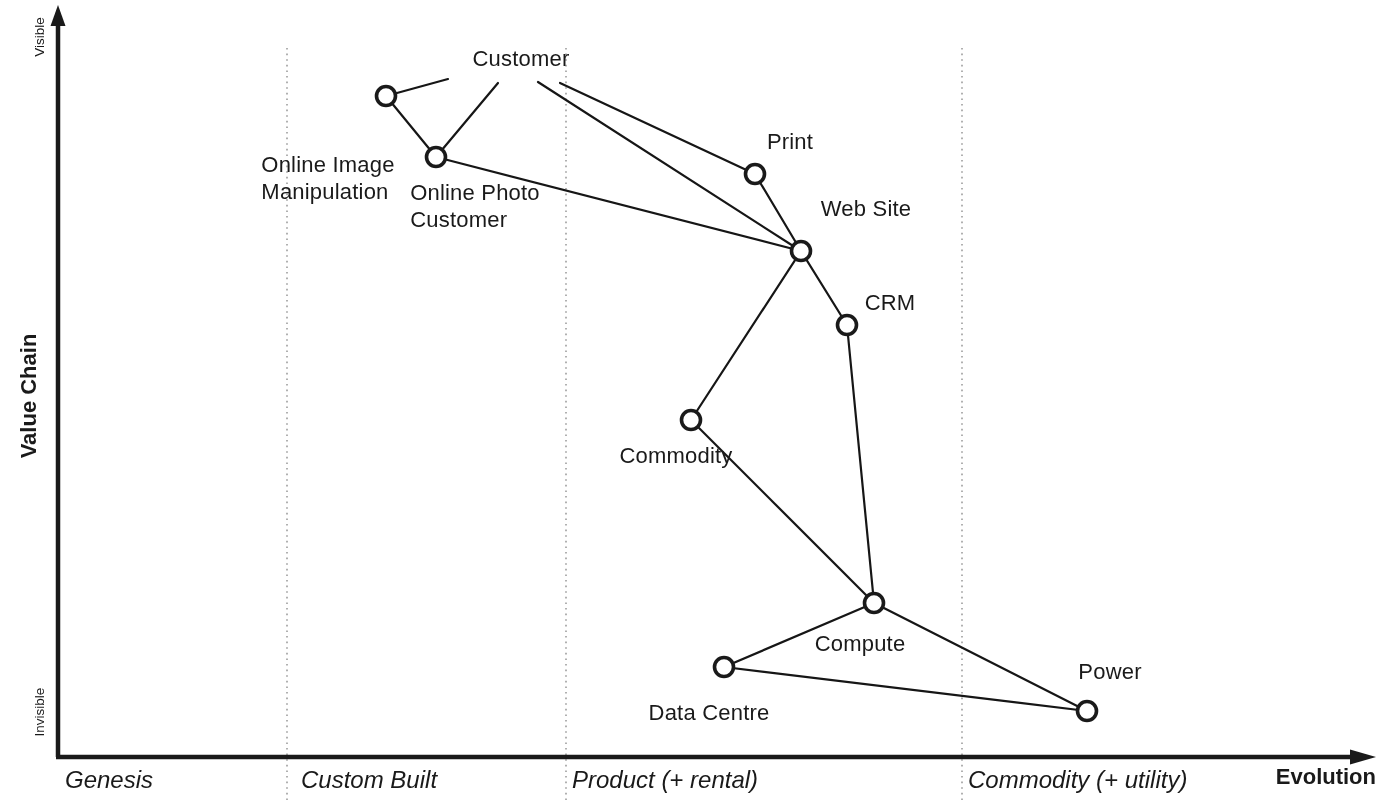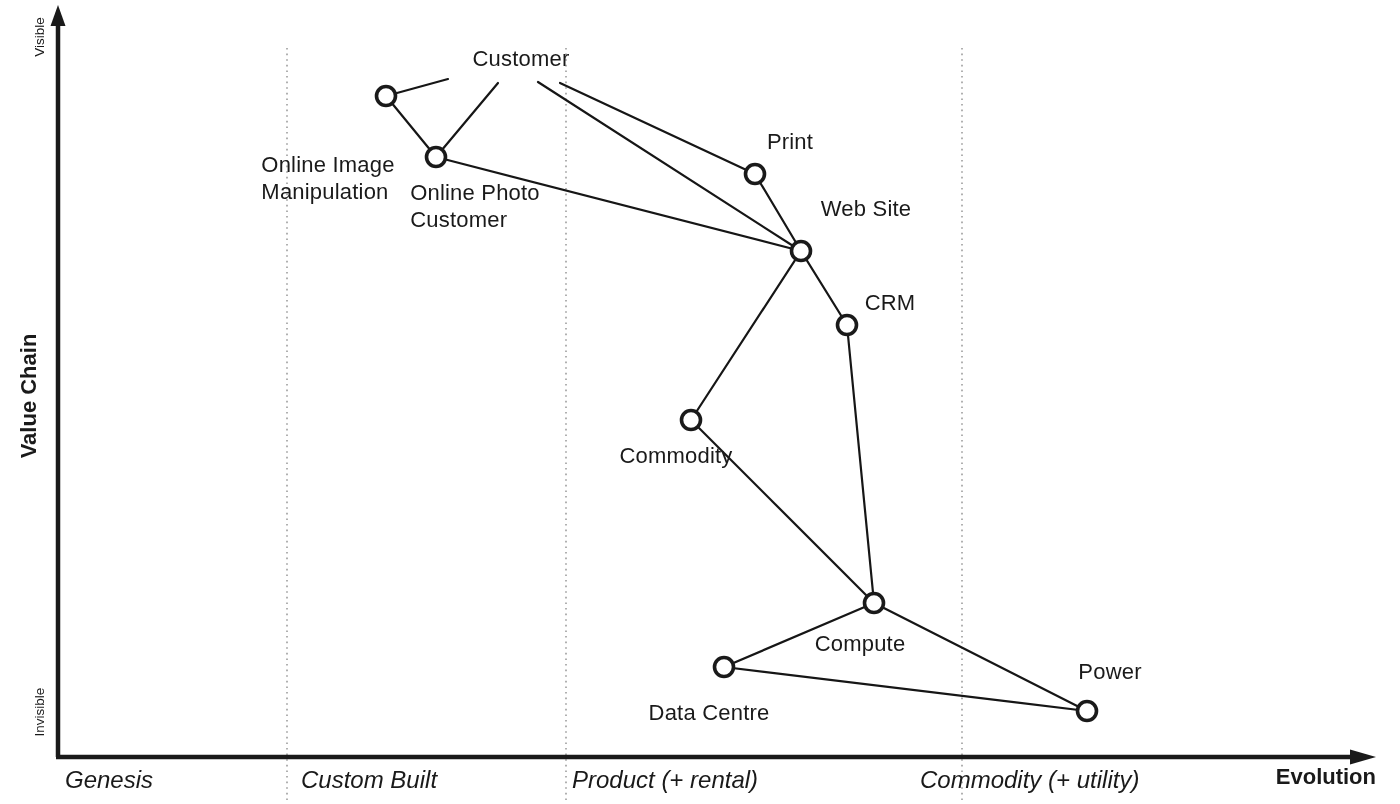--- a/index.html
+++ b/index.html
@@ -101,15 +101,15 @@
       </div>
       <div class="node-label" style="left: 709px; top: 699px;">
         <div>Data Centre</div>
       </div>
       <div class="node-label" style="left: 1110px; top: 658px;">
         <div>Power</div>
       </div>
       <div class="stage-label" style="left: 65px;">Genesis</div>
       <div class="stage-label" style="left: 301px;">Custom Built</div>
       <div class="stage-label" style="left: 572px;">Product (+ rental)</div>
-      <div class="stage-label" style="left: 920px;">Commodity (+ utility)</div>
+      <div class="stage-label" style="left: 968px;">Commodity (+ utility)</div>
     </div>
 </div>
 
 </body></html>

